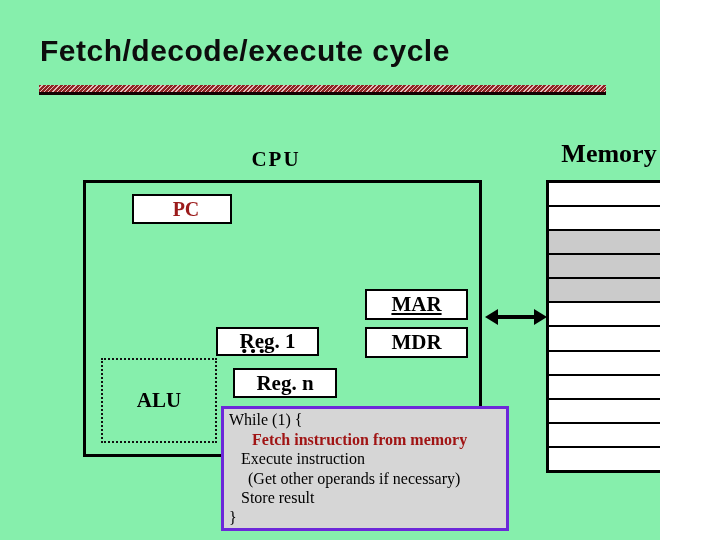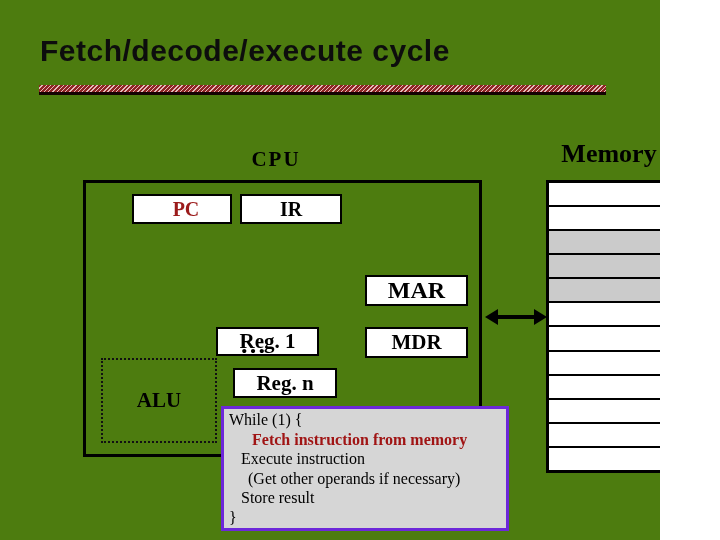--- a/index.html
+++ b/index.html
@@ -1,17 +1,17 @@
 <!DOCTYPE html>
 <html style="--accent-red: #9b1b1b; --code-red: #a01414; --code-bg: #d6d6d6; --mem-shade: #cbcbcb; --rule-red: #8e2424; --rule-light: #e3bcbc;"><head>
 <meta charset="utf-8">
 <style>
   html, body { margin: 0; padding: 0; background: #fff; }
   .slide {
-    position: relative; width: 660px; height: 540px; background: #4d7c0f;
+    position: relative; width: 660px; height: 540px; background: #86efac;
     overflow: hidden; font-family: "Liberation Serif", serif;
   }
 
   
   .title {
     position: absolute; left: 40px; top: 34px; margin: 0;
     font-family: "Liberation Sans", sans-serif; font-weight: 700;
     font-size: 30px; color: #0d0d0d; letter-spacing: 0.5px;
   }
   .title-rule {
@@ -43,21 +43,21 @@
   .box {
     position: absolute; border: 2px solid #000; background: #fff;
     display: flex; align-items: center; justify-content: center;
     font-size: 20px; font-weight: 700; color: #000;
   }
   .pc-box  { left: 132px; top: 194px; width: 96px;  height: 26px; }
   .pc-box .lbl { color: var(--accent-red); margin-left: 8px; }
   .ir-box  { left: 240px; top: 194px; width: 98px;  height: 26px; }
   .reg1-box{ left: 216px; top: 327px; width: 99px;  height: 25px; font-size: 21px; }
   .regn-box{ left: 233px; top: 368px; width: 100px; height: 26px; font-size: 21px; }
-  .mar-box { left: 365px; top: 275px; width: 99px;  height: 27px; font-size: 24px; font-weight: 600; }
+  .mar-box { left: 365px; top: 289px; width: 99px;  height: 27px; font-size: 21px; font-weight: 600; text-decoration: underline; }
   .mdr-box { left: 365px; top: 327px; width: 99px;  height: 27px; font-size: 21px; font-weight: 600; }
 
   .ellipsis {
     position: absolute; left: 240px; top: 330px; font-size: 26px;
     font-weight: 700; color: #000; letter-spacing: 1px;
   }
 
   .alu-box {
     position: absolute; left: 101px; top: 358px; width: 112px; height: 81px;
     border: 2px dotted #111; background: transparent;
@@ -108,23 +108,20 @@
 
   <h1 class="title">Fetch/decode/execute cycle</h1>
   <div class="title-rule"></div>
 
   <div class="cpu-label">CPU</div>
   <div class="cpu-box"></div>
 
   <div class="box pc-box">
     <span class="lbl">PC</span>
   </div>
-  <div class="box ir-box">
-    <span class="lbl">IR</span>
-  </div>
 
   <div class="box reg1-box">
     <span class="lbl">Reg. 1</span>
   </div>
   <div class="ellipsis">…</div>
   <div class="box regn-box">
     <span class="lbl">Reg. n</span>
   </div>
 
   <div class="alu-box">

